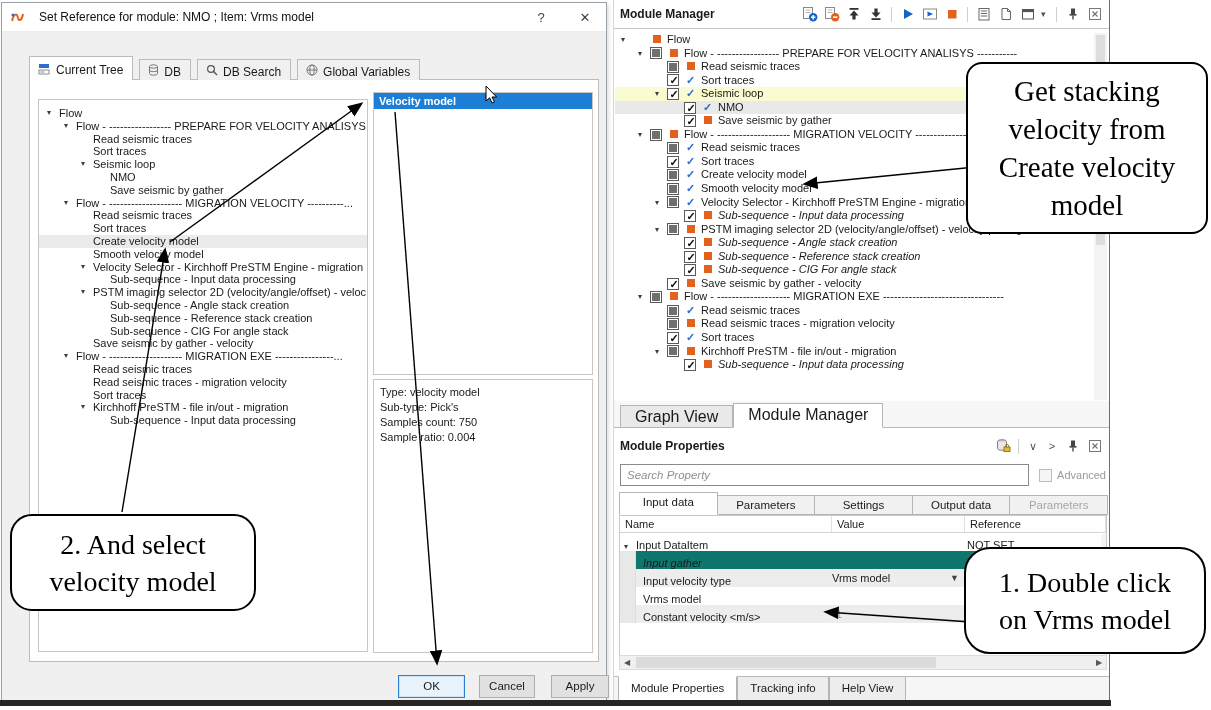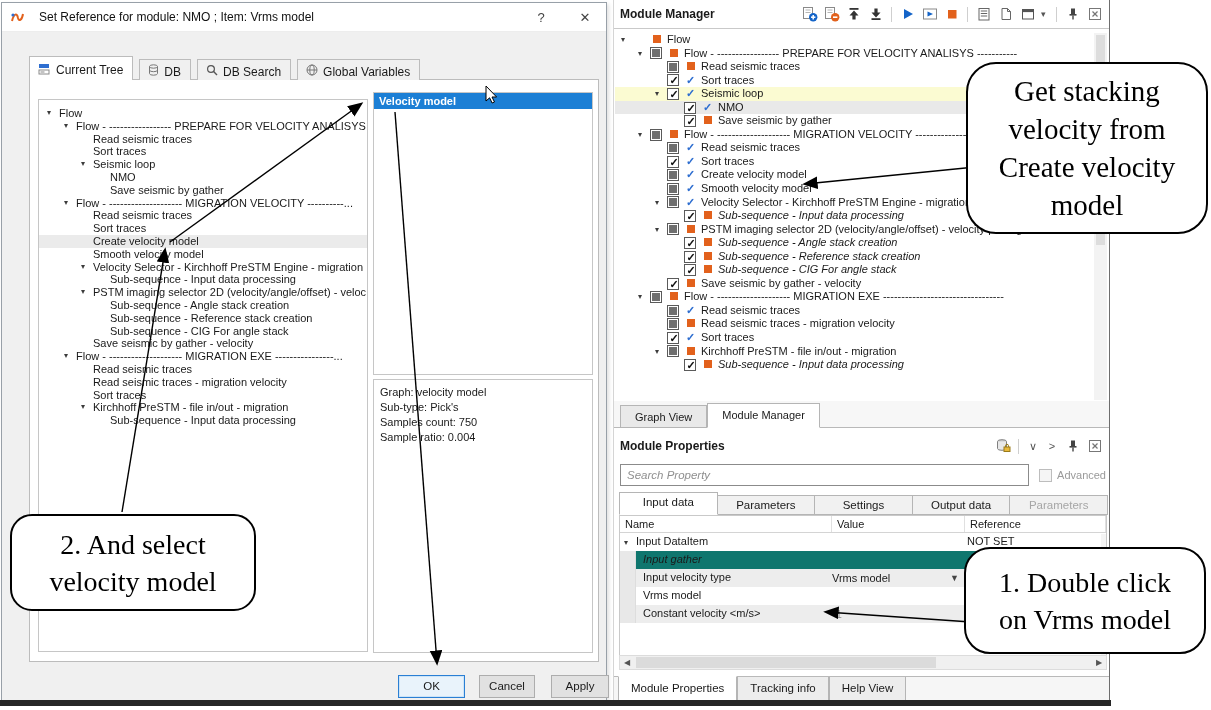--- a/index.html
+++ b/index.html
@@ -58,21 +58,21 @@
   .st { display:inline-block; width:13px; margin-right:4px; flex:none; text-align:center;}
   .st.orange::after { content:""; display:inline-block; width:8px; height:8px; background:#e2611c; }
   .st.check::after { content:"✓"; font-size:11px; font-weight:bold; color:#2e6ed0; }
   .mm-vscroll { position:absolute; left:480px; top:33px; width:13px; height:367px; background:#f3f3f3; }
   .mm-vscroll .thumb { position:absolute; left:2px; top:2px; width:9px; height:210px; background:#dddddd; }
   .lbl.italic { font-style:italic; }
 
   .dock-tabs { position:absolute; left:0; top:401px; width:100%; height:27px; border-bottom:1px solid #b9b9b9;
                display:flex; align-items:flex-end; padding-left:6px; background:#f7f7f7; }
   .dock-tab { height:23px; padding:0 14px; line-height:22px; border:1px solid #b5b5b5; background:#e9e9e9;
-              font-size:11px; margin-bottom:-1px; }
+              font-size:16px; margin-bottom:-1px; }
   .dock-tab.active { background:#fff; border-bottom:1px solid #fff; height:25px; }
 
   .mp-header { position:absolute; left:0; top:432px; width:100%; height:28px; display:flex; align-items:center;
                padding:0 6px; background:#fff; }
   .mp-header .ph-title { font-weight:bold; font-size:12px; flex:1; }
   .chev { font-size:11px; color:#555; width:14px; text-align:center; }
   .search-row { position:absolute; left:6px; top:463px; width:486px; height:24px; display:flex; align-items:center; gap:10px; }
   .search-input { width:413px; height:22px; border:1px solid #8b8b8b; background:#fff; padding:0 6px;
                   font-style:italic; font-size:11.5px; color:#333; font-family:"Liberation Sans",sans-serif;}
   .search-input::placeholder { color:#8f8f8f; font-style:italic; }
@@ -82,21 +82,21 @@
   .prop-tabs { position:absolute; left:5px; top:492px; width:488px; height:23px; display:flex; align-items:flex-end; }
   .prop-tab { flex:1; height:20px; line-height:19px; text-align:center; border:1px solid #b5b5b5;
               background:#f1f1f1; font-size:11.5px; margin-right:-1px; }
   .prop-tab.active { background:#fff; height:23px; border-bottom:1px solid #fff; z-index:2; position:relative;}
   .prop-tab.disabled { color:#a6a6a6; }
 
   .prop-table { position:absolute; left:5px; top:515px; width:488px; height:140px; border:1px solid #c9c9c9;
                 border-bottom:none; background:#fff; overflow:hidden; }
   .pt-head { display:flex; height:17px; line-height:16px; border-bottom:1px solid #d4d4d4; background:#fff; }
   .pt-head span { border-right:1px solid #e0e0e0; padding-left:5px; }
-  .pt-row { display:flex; height:18px; line-height:16px; position:relative; }
+  .pt-row { display:flex; height:18px; line-height:24px; position:relative; }
   .pt-row .gut { width:16px; flex:none; background:#e8e8e8; border-right:1px solid #ddd; }
   .pt-row.yellow .cell-rest { background:#0f766e;font-style:italic; }
   .pt-row.grayrow .cell-rest { background:#ededed; }
   .cell-rest { flex:1; display:flex; }
   .c-name { width:196px; flex:none; padding-left:7px; }
   .c-name.group { width:212px; padding-left:4px; }
   .c-val { width:133px; flex:none; display:flex; align-items:center; justify-content:space-between; padding-right:6px;}
   .c-ref { flex:1; padding-left:2px; }
   .muted { color:#8b8b8b; }
   .dd-caret { font-size:9px; color:#444; }
@@ -114,21 +114,21 @@
           background:#ededed; font-size:11.5px; }
   .btab.active { background:#fff; margin-top:-1px; height:25px; border-top:1px solid #fff; }
 
   .bottom-strip { position:absolute; left:0; top:700px; width:1111px; height:6px; background:#262626; z-index:6; }
 
   
   #overlay { position:absolute; left:0; top:0; z-index:30; pointer-events:none; }
   .callout { position:absolute; background:#fff; border:2px solid #000; z-index:40;
              display:flex; flex-direction:column; align-items:center; justify-content:center;
              font-family:"Liberation Serif", serif; color:#000; text-align:center; }
-  #callout-get-stacking { left:966px; top:62px; width:242px; height:172px; border-radius:30px; font-size:29px; line-height:38px;}
+  #callout-get-stacking { left:966px; top:62px; width:242px; height:172px; border-radius:16px; font-size:29px; line-height:38px;}
   #callout-select { left:10px; top:514px; width:246px; height:97px; border-radius:22px; font-size:28px; line-height:37px;}
   #callout-double-click { left:964px; top:547px; width:242px; height:107px; border-radius:26px; font-size:28px; line-height:37px;}
 </style>
 </head>
 <body>
 
 <div id="stage">
 
   <section id="dialog">
     <header class="titlebar">
@@ -277,21 +277,21 @@
           </div>
           <div class="drow" style="padding-left: 59px;">
             <span class="tri"></span>
             <span class="lbl">Sub-sequence - Input data processing</span>
           </div>
         </div>
       <div class="sel-box">
         <div class="sel-row">Velocity model</div>
       </div>
       <div class="info-box">
-        <div>Graph: velocity model</div>
+        <div>Type: velocity model</div>
         <div>Sub-type: Pick's</div>
         <div>Samples count: 750</div>
         <div>Sample ratio:  0.004</div>
       </div>
     </div>
 
     <div class="btn-row">
       <div class="btn ok">OK</div>
       <div class="btn cancel">Cancel</div>
       <div class="btn apply">Apply</div>

